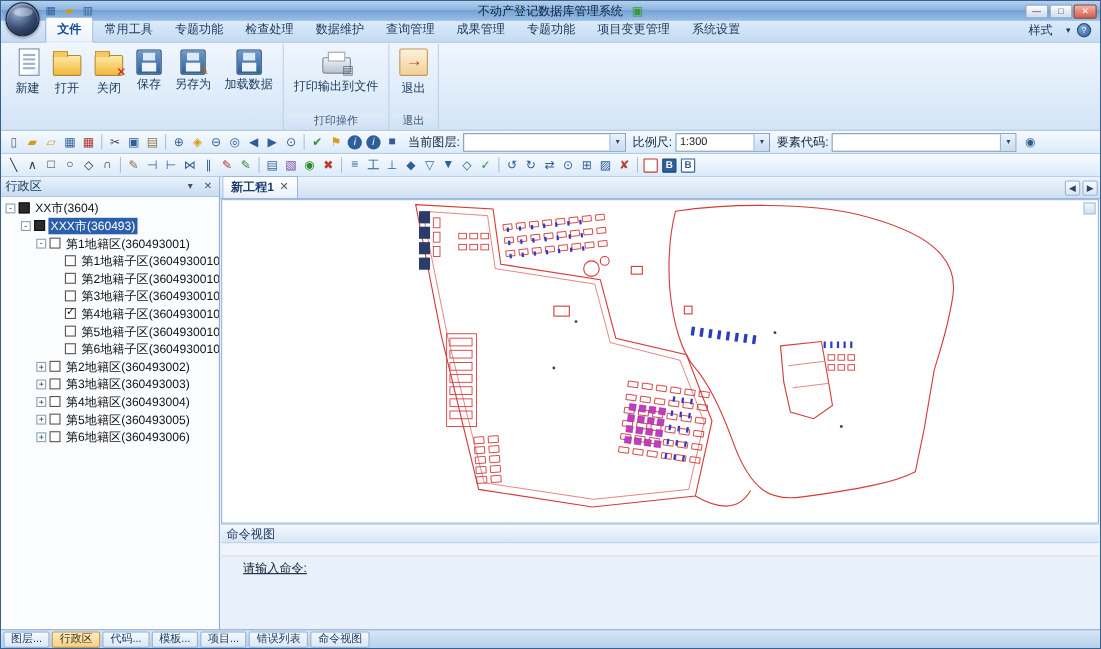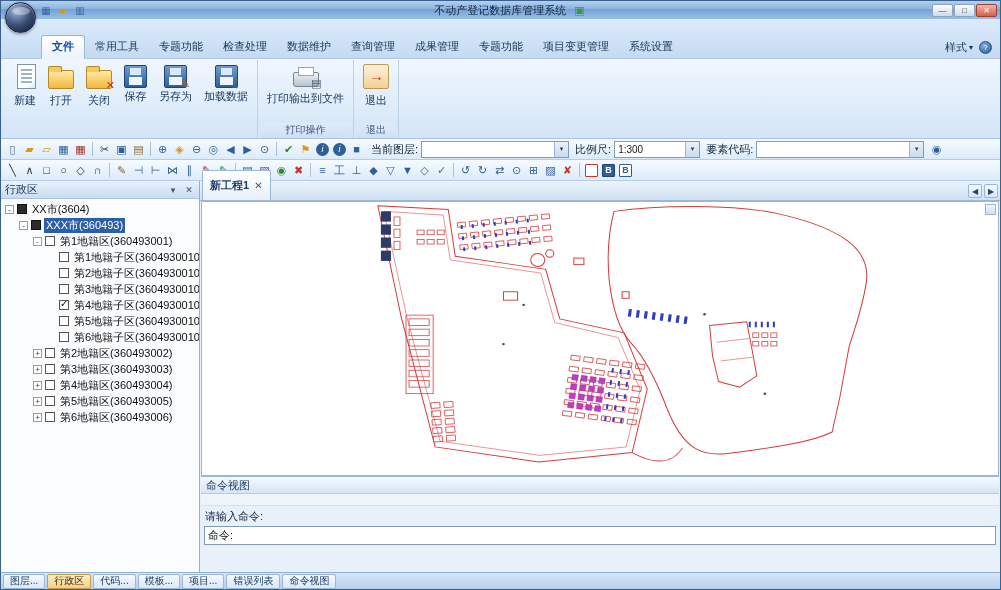--- a/index.html
+++ b/index.html
@@ -16,25 +16,25 @@
   .plugin{color:#3a9a3a;font-size:11px;}
   .win-controls{display:flex;gap:1px;margin-right:3px;}
   .win-btn{width:21px;height:13px;display:flex;align-items:center;justify-content:center;font-size:8px;color:#234;background:linear-gradient(#fefefe,#cddaeb);border:1px solid #8fa6c2;border-radius:2px;}
   .win-btn.close{background:linear-gradient(#f2b5a8,#d65f4a);color:#fff;border-color:#9c4030;}
 
   
   .orb{position:absolute;top:1px;left:4px;width:31px;height:31px;border-radius:50%;background:radial-gradient(circle at 35% 28%,#9db4d8,#3c4e76 50%,#0c1426);border:1px solid #14223e;box-shadow:0 1px 3px rgba(0,0,0,.45), inset 0 1px 2px rgba(255,255,255,.5);z-index:30;}
   .orb::after{content:"";position:absolute;left:6px;top:4px;width:18px;height:8px;border-radius:50%;background:rgba(255,255,255,.35);}
 
   
-  .rtabs{height:40px;background:linear-gradient(#dcebfb,#c5daf1);display:flex;align-items:flex-end;padding-left:40px;font-size:11px;flex:0 0 auto;border-bottom:1px solid #b0c8e4;}
+  .rtabs{height:20px;background:linear-gradient(#dcebfb,#c5daf1);display:flex;align-items:flex-end;padding-left:40px;font-size:11px;flex:0 0 auto;border-bottom:1px solid #b0c8e4;}
   .rtab{padding:3px 10px 4px;color:#17365c;white-space:nowrap;}
   .rtab.active{background:linear-gradient(#ffffff,#eaf2fc);border:1px solid #9ab6d8;border-bottom-color:#eaf2fc;border-radius:3px 3px 0 0;color:#0f4c9a;font-weight:bold;margin-bottom:-1px;}
   .rtabs-right{margin-left:auto;display:flex;align-items:center;gap:6px;padding:0 8px 3px 0;}
-  .style-btn{color:#17365c;display:flex;align-items:center;gap:2px;text-align:right;}
+  .style-btn{color:#17365c;display:flex;align-items:center;gap:12px;text-align:right;}
   .help-round{width:13px;height:13px;border-radius:50%;background:radial-gradient(circle at 35% 30%,#7fa8d8,#2f5f99);color:#fff;font-size:8px;display:flex;align-items:center;justify-content:center;border:1px solid #24507f;}
 
   
   .ribbon{height:80px;background:linear-gradient(#f0f6fd,#e0edfa 55%,#d3e4f6);border-bottom:1px solid #a9c3e0;display:flex;padding:1px 2px 0 4px;flex:0 0 auto;}
   .rgroup{display:flex;flex-direction:column;border-right:1px solid #bcd1ea;padding:0 3px;}
   .rbuttons{flex:1;display:flex;align-items:flex-start;}
   .rbtn{display:flex;flex-direction:column;align-items:center;padding:4px 6px 1px;font-size:11px;color:#17365c;border-radius:2px;}
   .bigicon{width:26px;height:25px;position:relative;display:block;margin-bottom:4px;}
   .ov{position:absolute;right:-4px;bottom:-4px;font-size:11px;font-weight:bold;font-style:normal;}
   .bi-page{background:linear-gradient(135deg,#ffffff 70%,#dde7f2);border:1px solid #7d93ad;width:19px;margin-left:3px;}
@@ -74,37 +74,37 @@
   .expander{width:9px;height:9px;border:1px solid #8aa0b8;background:#fff;font-size:8px;line-height:7px;text-align:center;margin-right:3px;color:#333;flex:0 0 auto;}
   .expander.spacer{border:none;background:transparent;}
   .cb{width:10px;height:10px;border:1px solid #555;background:#fff;margin-right:3px;position:relative;flex:0 0 auto;}
   .cb.dark{background:#2b2b2b;border-color:#111;}
   .cb.checked::after{content:"✓";position:absolute;top:-3px;left:0;font-size:10px;color:#111;}
   .trow .lbl{padding:0 2px;}
   .trow.selected .lbl{background:#2c5faa;color:#fff;}
 
   .doc-area{flex:1;display:flex;flex-direction:column;min-width:0;background:#e7f0fa;}
   .doc-tabs{height:20px;background:linear-gradient(#ecf4fd,#cfe0f2);border-bottom:1px solid #9ab6d8;display:flex;align-items:flex-end;padding:0 2px;flex:0 0 auto;font-size:11px;}
-  .doc-tab{height:30px;background:linear-gradient(#ffffff,#e8f0fa);border:1px solid #9ab6d8;border-bottom:none;border-radius:2px 2px 0 0;display:flex;align-items:center;gap:5px;padding:0 7px;font-weight:bold;color:#1a3d6d;}
+  .doc-tab{height:20px;background:linear-gradient(#ffffff,#e8f0fa);border:1px solid #9ab6d8;border-bottom:none;border-radius:2px 2px 0 0;display:flex;align-items:center;gap:5px;padding:0 7px;font-weight:bold;color:#1a3d6d;}
   .doc-tab .x{font-weight:normal;color:#555;font-size:10px;}
   .tabnav{margin-left:auto;display:flex;gap:2px;padding-bottom:2px;}
   .tabnav span{width:14px;height:14px;font-size:8px;display:flex;align-items:center;justify-content:center;background:linear-gradient(#f6fafe,#d6e6f6);border:1px solid #9ab6d8;color:#345;border-radius:2px;}
 
   .canvas{flex:1;position:relative;background:#fff;border:1px solid #9ab6d8;margin:0 1px;min-height:0;}
   #map-svg{position:absolute;inset:0;width:100%;height:100%;}
   .mpath{stroke:#d63a3a;stroke-width:1;fill:none;}
   .mpath.thin{stroke-width:.7;opacity:.8;}
   .mfill{stroke:#d63a3a;stroke-width:1;fill:#fff;}
   .corner-btn{position:absolute;top:2px;right:2px;width:11px;height:11px;background:linear-gradient(#f2f7fd,#d0dfef);border:1px solid #9ab6d8;}
 
   
   .cmd{height:96px;border-top:1px solid #9ab6d8;background:#e8f1fa;display:flex;flex-direction:column;flex:0 0 auto;margin:0 1px;}
   .cmd-header{height:17px;background:linear-gradient(#f4f9fe,#d6e5f4);border-bottom:1px solid #b6cce4;font-size:11px;color:#17365c;display:flex;align-items:center;padding-left:5px;flex:0 0 auto;}
   .cmd-strip{height:12px;background:#eff4fa;border-bottom:1px solid #d4dfec;flex:0 0 auto;}
-  .cmd-prompt{font-size:11px;color:#10243c;padding:3px 4px 2px;}
+  .cmd-prompt{font-size:11px;color:#10243c;padding:3px 20px 2px;text-decoration:underline;}
   .cmd-input{margin:0 3px;height:19px;border:1px solid #7f9db9;font-size:11px;padding-left:3px;background:#fff;color:#111;outline:none;}
 
   
   .statusbar{height:17px;background:linear-gradient(#d7e6f7,#b7d1ec);border-top:1px solid #8fb0d4;display:flex;align-items:center;gap:2px;padding-left:2px;flex:0 0 auto;}
   .sbtn{height:15px;padding:0 6px;font-size:10px;color:#17365c;background:linear-gradient(#f4f9fe,#dae8f7);border:1px solid #9ab6d8;display:flex;align-items:center;border-radius:2px;white-space:nowrap;}
   .sbtn.active{background:linear-gradient(#fdeec2,#f6cf86);border-color:#c79b4a;color:#40301a;}
 </style>
 </head>
 <body>
 
@@ -608,21 +608,20 @@
               <rect x="568" y="128" width="2" height="6" fill="#2b3cc0" stroke="none"></rect>
             </g>
           </svg>
         <div class="corner-btn"></div>
       </div>
 
       <div class="cmd">
         <div class="cmd-header">命令视图</div>
         <div class="cmd-strip"></div>
         <div class="cmd-prompt">请输入命令:</div>
-        <input class="cmd-input" type="text" value="命令:" style="">
       </div>
     </div>
   </div>
 
   <div class="statusbar" id="status-host">
       <div class="sbtn">图层...</div>
       <div class="sbtn active">行政区</div>
       <div class="sbtn">代码...</div>
       <div class="sbtn">模板...</div>
       <div class="sbtn">项目...</div>

